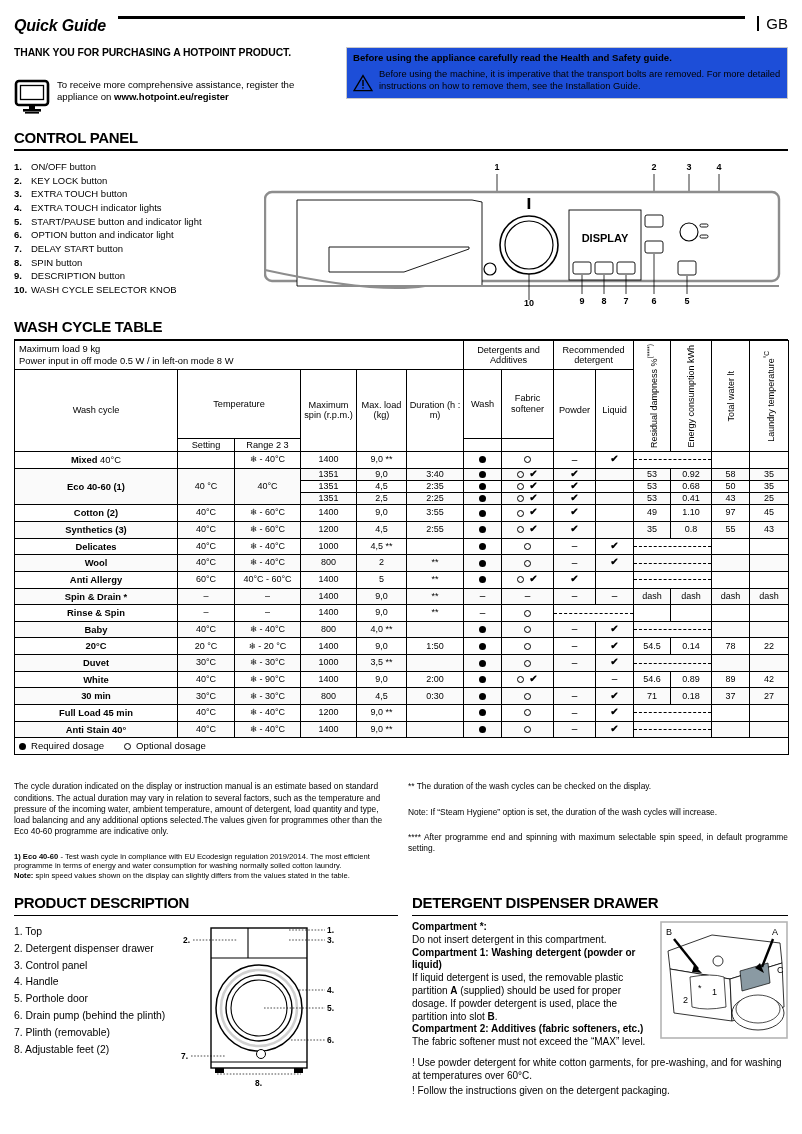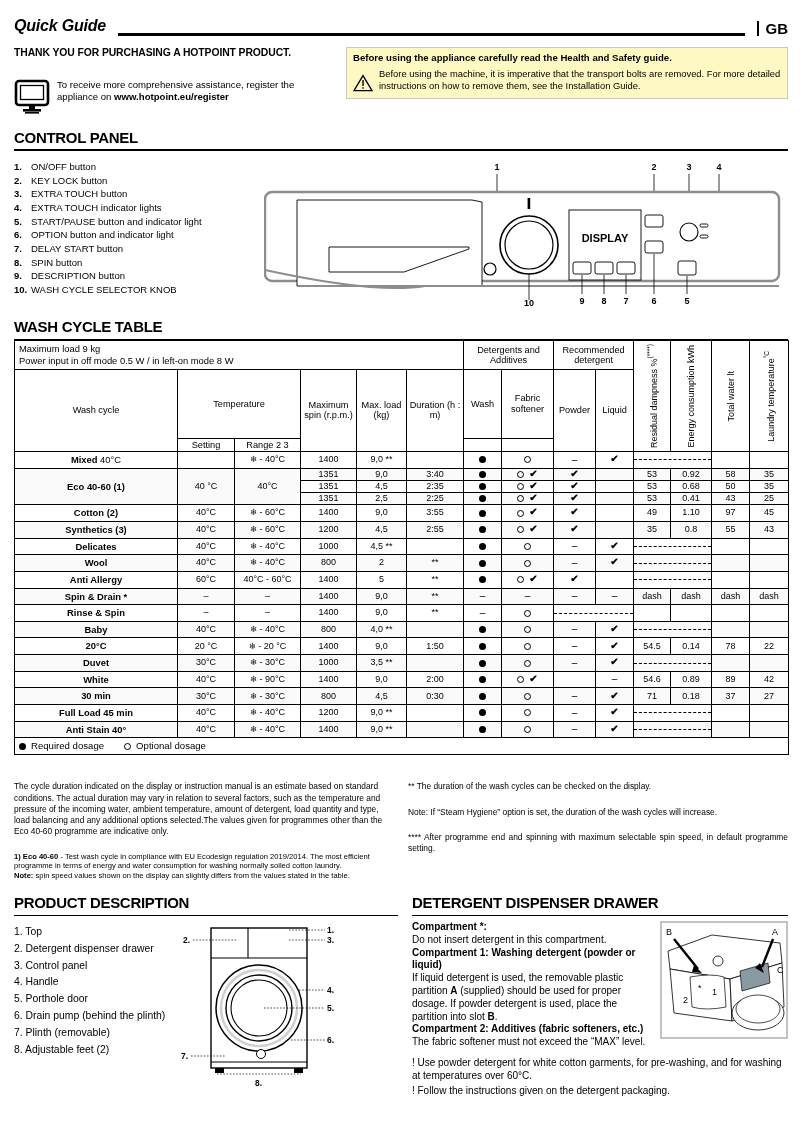--- a/index.html
+++ b/index.html
@@ -7,35 +7,35 @@
   body {
     width: 802px; height: 1134px;
     background:#fff; color:#000;
     font-family:"Liberation Sans", sans-serif;
     font-size:9.4px; line-height:1.24;
     position:relative; overflow:hidden;
   }
   .page { position:relative; width:802px; height:1134px; padding:14px 14px 0 14px; }
 
   
-  .hdr { display:flex; align-items:flex-end; gap:8px; padding-top:2px; }
+  .hdr { display:flex; align-items:flex-start; gap:8px; padding-top:2px; }
   .hdr-title { font-size:16px; font-style:italic; font-weight:bold; letter-spacing:-.2px; white-space:nowrap; }
   .hdr-rule { flex:1; height:2.5px; background:#000; margin:0 4px; }
-  .hdr-lang { font-size:15px; font-weight:bold; padding-left:7px; border-left:2px solid #000; line-height:1; }
+  .hdr-lang { font-size:15px; font-weight:normal; padding-left:7px; border-left:2px solid #000; line-height:1; }
 
   
   .top-row { display:flex; gap:10px; margin-top:11px; align-items:flex-start; }
   .ty-col { width:322px; }
   .ty-title { font-weight:bold; font-size:10.4px; letter-spacing:-.1px; }
   .ty-body { display:flex; gap:7px; margin-top:18px; }
   .monitor-ico { width:36px; height:36px; flex:0 0 36px; margin-top:1px; }
   .ty-text { font-size:9.6px; line-height:1.32; padding-top:1px; }
   .ty-text b { font-weight:bold; }
 
-  .warnbox { flex:1; border:1px solid #c9c9c9; background:#fef9c3; padding:4px 6px 6px 6px; }
+  .warnbox { flex:1; border:1px solid #c9c9c9; background:#1d4ed8; padding:4px 6px 6px 6px; }
   .warn-title { font-weight:bold; font-size:9.6px; }
   .warn-body { display:flex; gap:6px; margin-top:4px; align-items:flex-end; }
   .warn-ico { width:20px; height:18px; flex:0 0 20px; margin-top:1px; }
   .warn-text { font-size:9.4px; line-height:1.3; }
 
   
   .sect { margin-top:14px; }
   .sect-title { font-size:15px; font-weight:bold; letter-spacing:-.3px; }
   .sect-rule { height:1.6px; background:#000; margin-top:2px; }
   .sect-rule.thin { height:1.2px; }

